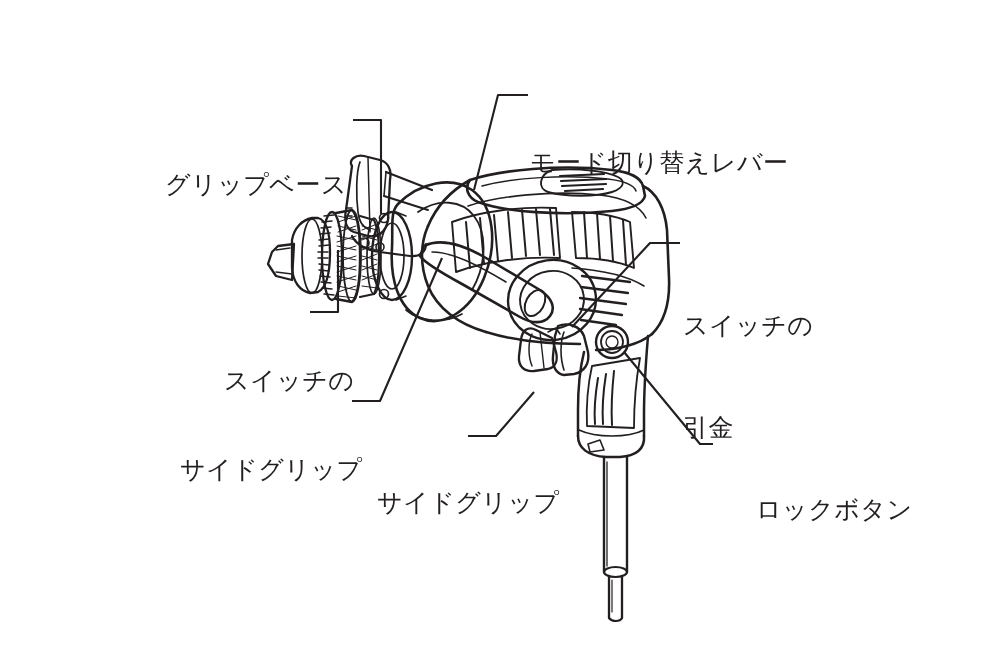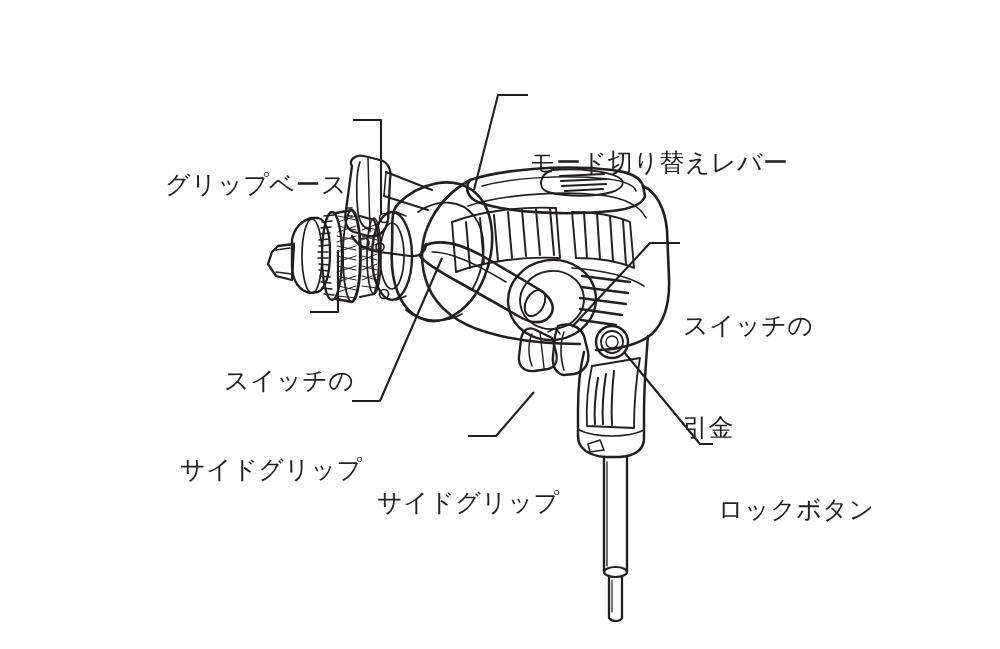--- a/index.html
+++ b/index.html
@@ -41,21 +41,21 @@
   .callout-line {
     display: block;
   }
   
   #cb-grip-base      { left: 165px; top: 100px; }
   #cb-mode-lever     { left: 530px; top: 78px; }
   #cb-switch-trigger { left: 683px; top: 241px; font-family: Liberation Serif, serif; }
   #cb-drill-chuck    { left: 224px; top: 296px; }
   #cb-side-grip      { left: 180px; top: 385px; font-family: Liberation Serif, serif; }
   #cb-fwd-rev-lever  { left: 377px; top: 418px; }
-  #cb-lock-button    { left: 718px; top: 425px; }
+  #cb-lock-button    { left: 756px; top: 425px; }
 </style>
 </head>
 <body>
 
 <div id="page">
 
   <svg id="diagram-svg" viewBox="0 0 1000 649">
     <defs>
       <clipPath id="clip-body">
         <path d="M430,175 L640,168 L660,200 L668,300 L655,345 L560,360 L470,330 L420,265 Z"></path>

